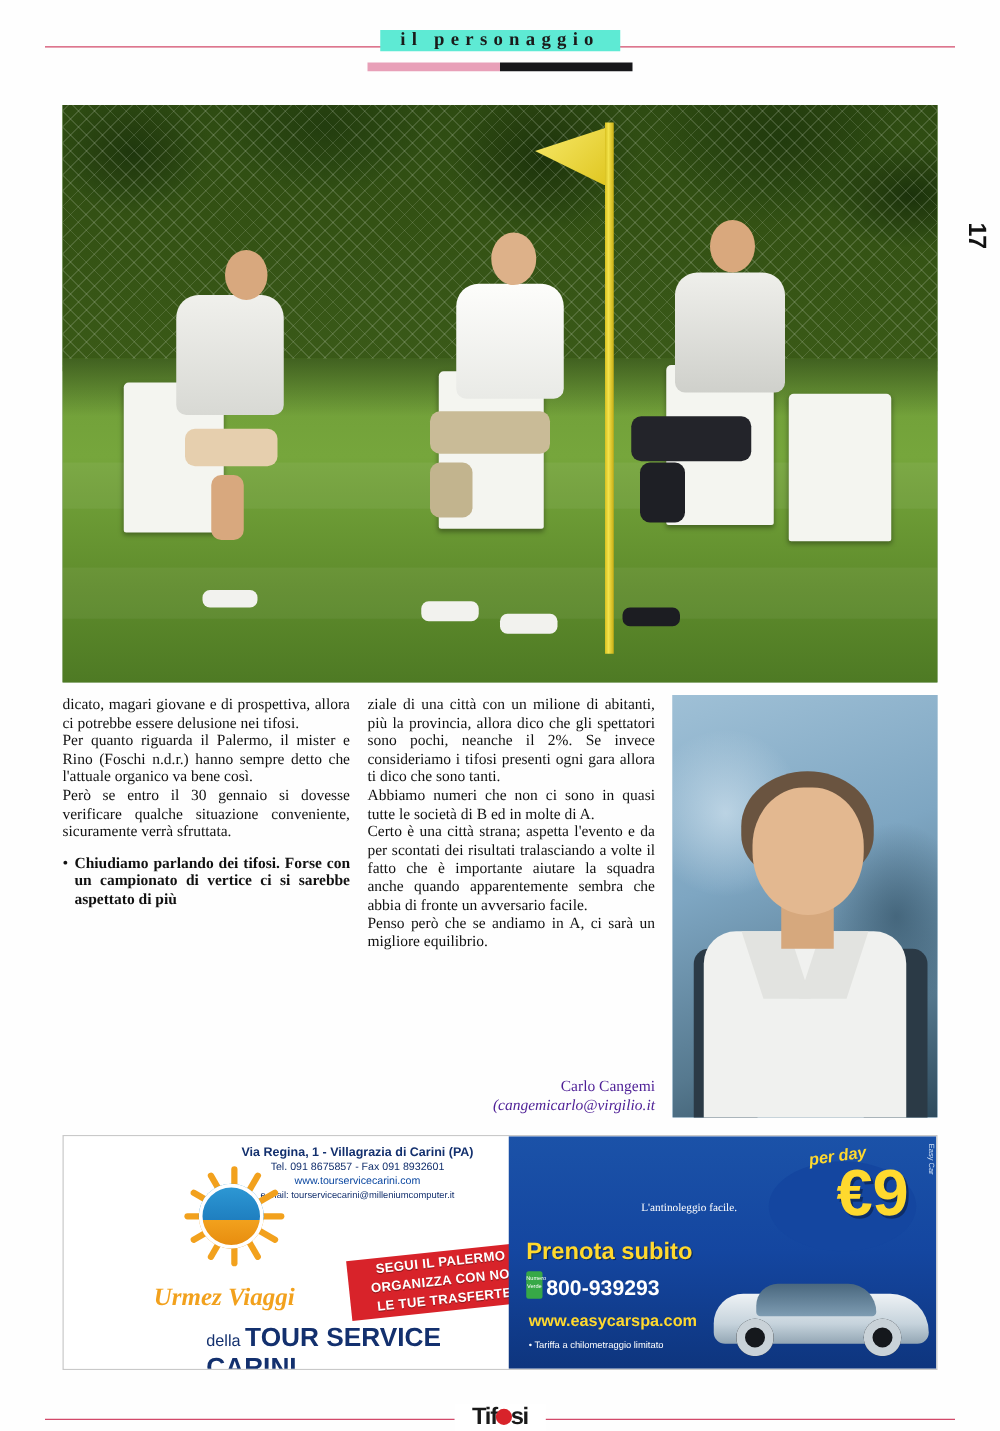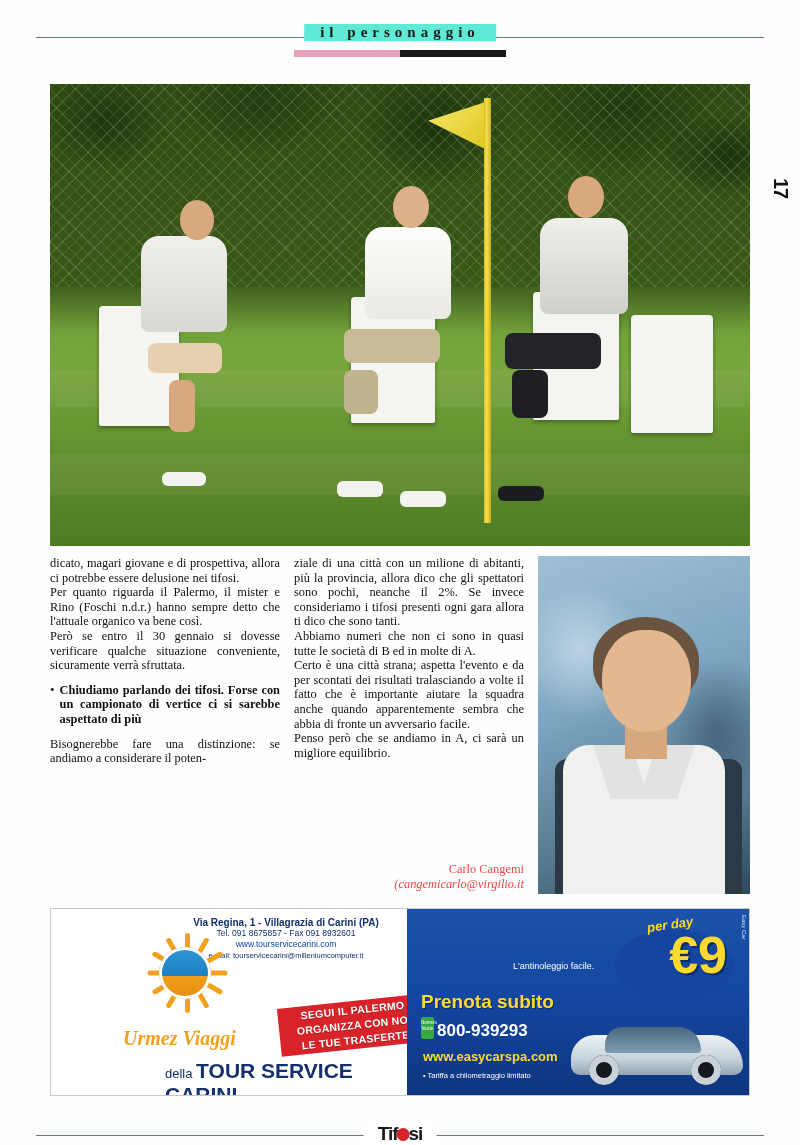--- a/index.html
+++ b/index.html
@@ -183,21 +183,21 @@
     width: 230px;
   }
   .byline {
     position: absolute;
     left: 294px; top: 862px;
     width: 230px;
     text-align: right;
     font-family: "Liberation Serif", serif;
     font-size: 12.4px;
     line-height: 15px;
-    color: #ef4444;
+    color: #4c1d95;
   }
   .byline .mail { font-style: italic; }
 
   
   .portrait {
     position: absolute;
     left: 538px; top: 556px;
     width: 212px; height: 338px;
     overflow: hidden;
     background: #7fa8c4;
@@ -357,21 +357,21 @@
     font-weight: bold;
     font-size: 30px;
     line-height: 28px;
     color: #ffffff;
     text-shadow: 2px 2px 0 rgba(0,0,0,.35);
   }
   .easy-logo .l2 { color: #ffd92e; }
   .easy-tag {
     position: absolute;
     left: 106px; top: 52px;
-    font-family: Liberation Sans, sans-serif;
+    font-family: Liberation Serif, serif;
     font-size: 9px;
     color: #ffffff;
   }
   .easy-book {
     position: absolute;
     left: 14px; top: 82px;
     font-family: "Liberation Sans", sans-serif;
     font-weight: bold;
     font-size: 19px;
     color: #ffd92e;
@@ -564,21 +564,20 @@
   </div>
 
   <div class="col col-left">
     <p class="italic">dicato, magari giovane e di prospettiva, allora ci potrebbe essere delusione nei tifosi.</p>
     <p class="italic">Per quanto riguarda il Palermo, il mister e Rino (Foschi n.d.r.) hanno sempre detto che l'attuale organico va bene così.</p>
     <p class="italic">Però se entro il 30 gennaio si dovesse verificare qualche situazione conveniente, sicuramente verrà sfruttata.</p>
     <div class="bullet-row">
       <span class="bullet-dot">•</span>
       <span style="font-weight:bold;">Chiudiamo parlando dei tifosi. Forse con un campionato di vertice ci si sarebbe aspettato di più</span>
     </div>
-    <p class="italic" style="margin-top:10px">Bisognerebbe fare una distinzione: se andiamo a considerare il poten-</p>
   </div>
 
   <div class="col col-mid">
     <p class="italic">ziale di una città con un milione di abitanti, più la provincia, allora dico che gli spettatori sono pochi, neanche il 2%. Se invece consideriamo i tifosi presenti ogni gara allora ti dico che sono tanti.</p>
     <p class="italic">Abbiamo numeri che  non ci sono in quasi tutte le società di B ed in molte di A.</p>
     <p class="italic">Certo è una città strana; aspetta l'evento e da per scontati dei risultati tralasciando a volte il fatto che è importante aiutare la squadra anche quando apparentemente sembra che abbia di fronte un avversario facile.</p>
     <p class="italic">Penso però che se andiamo in A, ci sarà un migliore equilibrio.</p>
   </div>
 
   <div class="byline">

